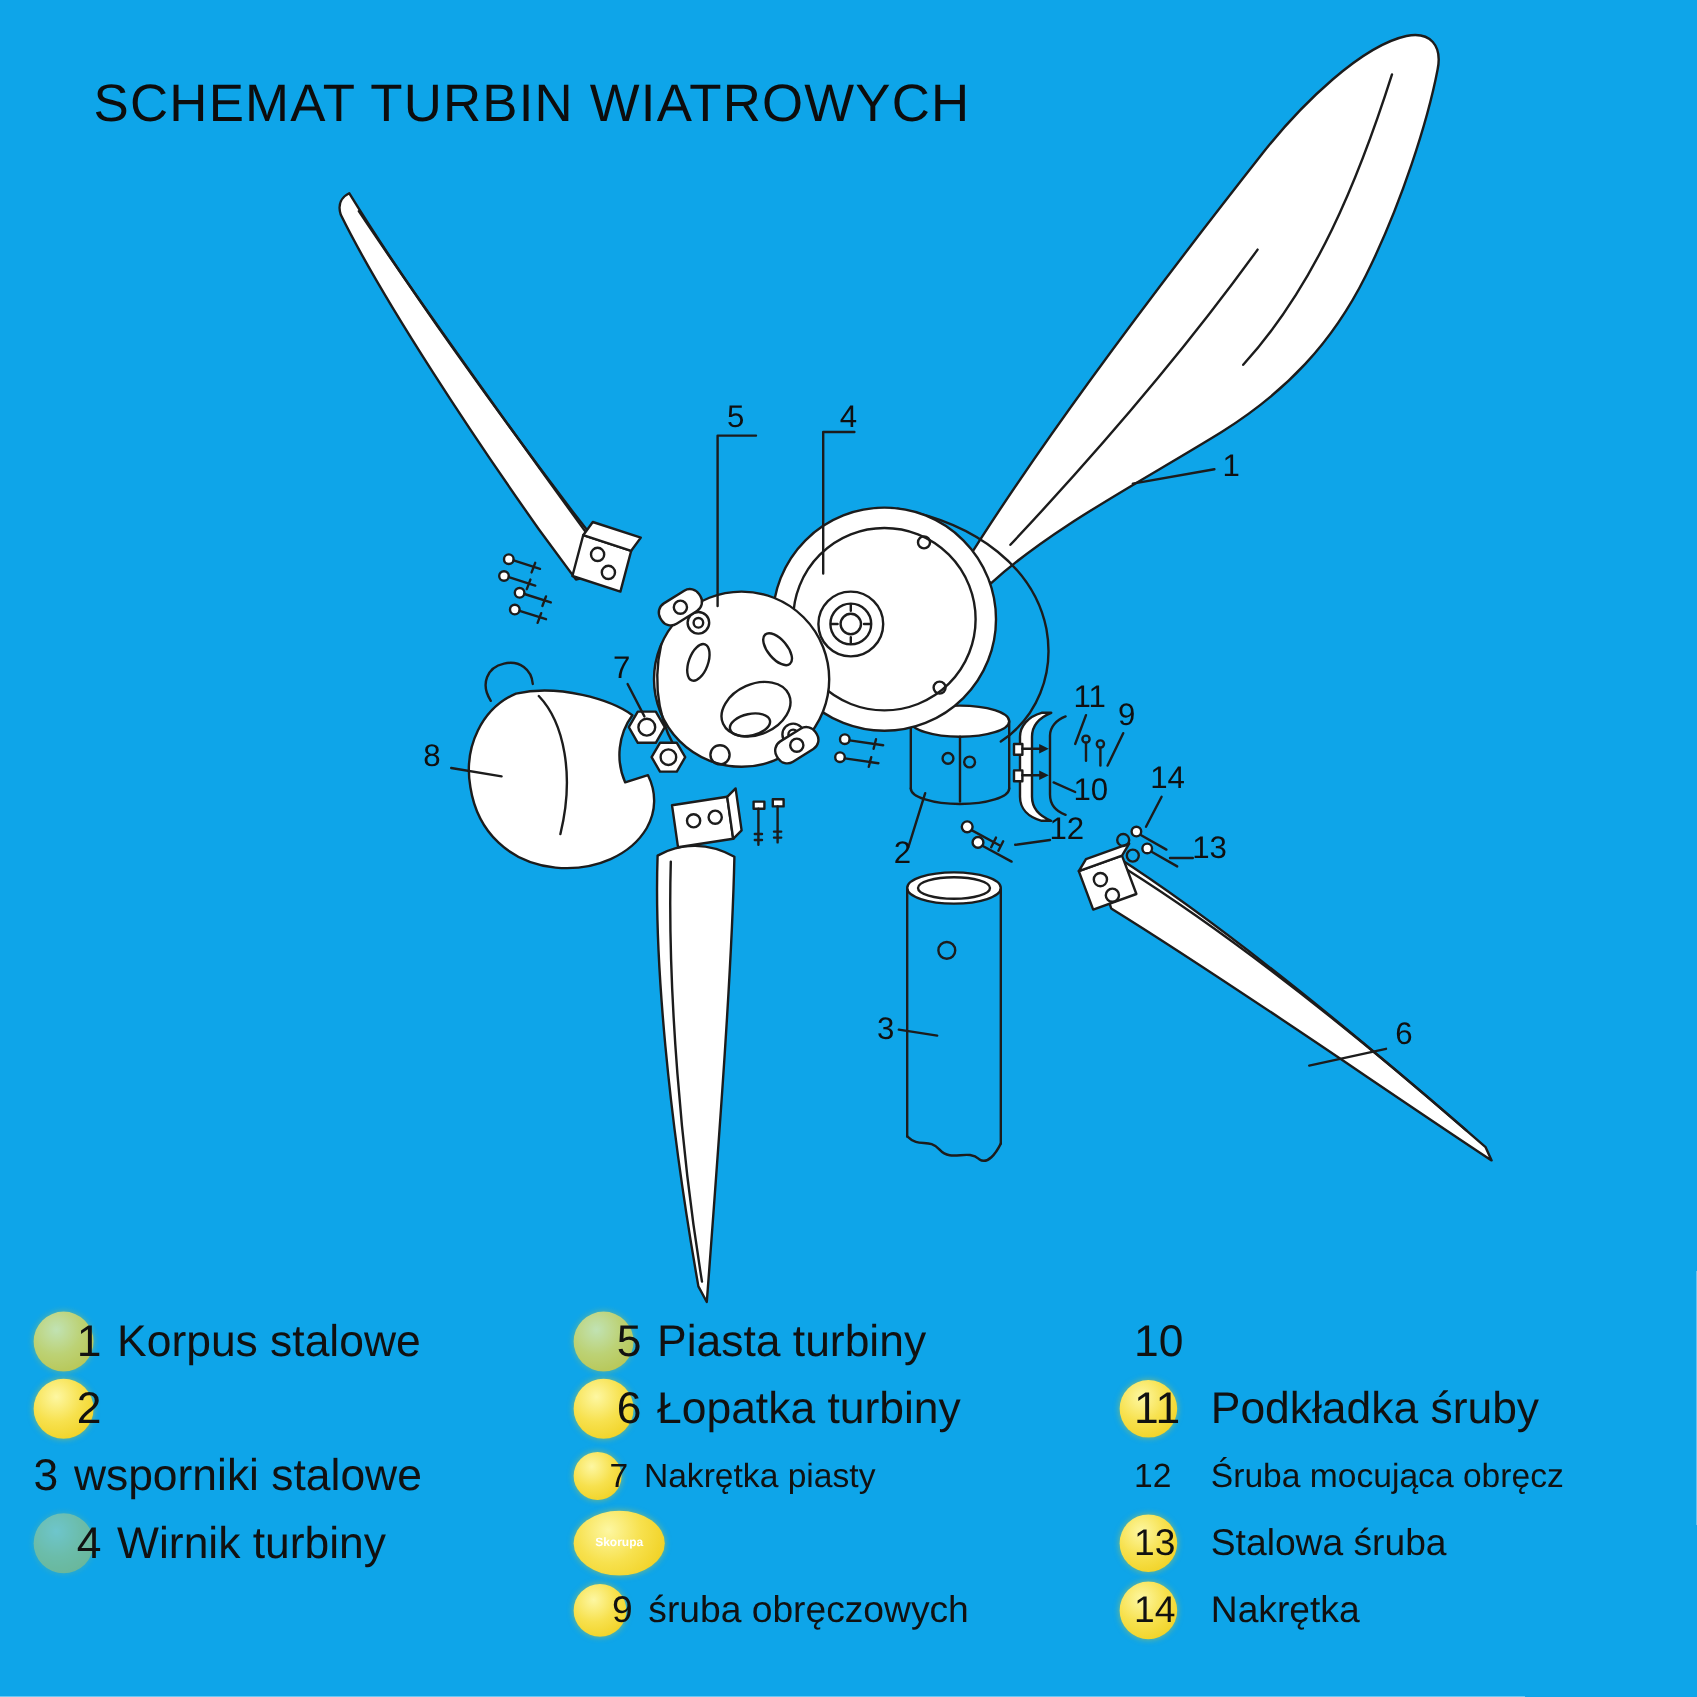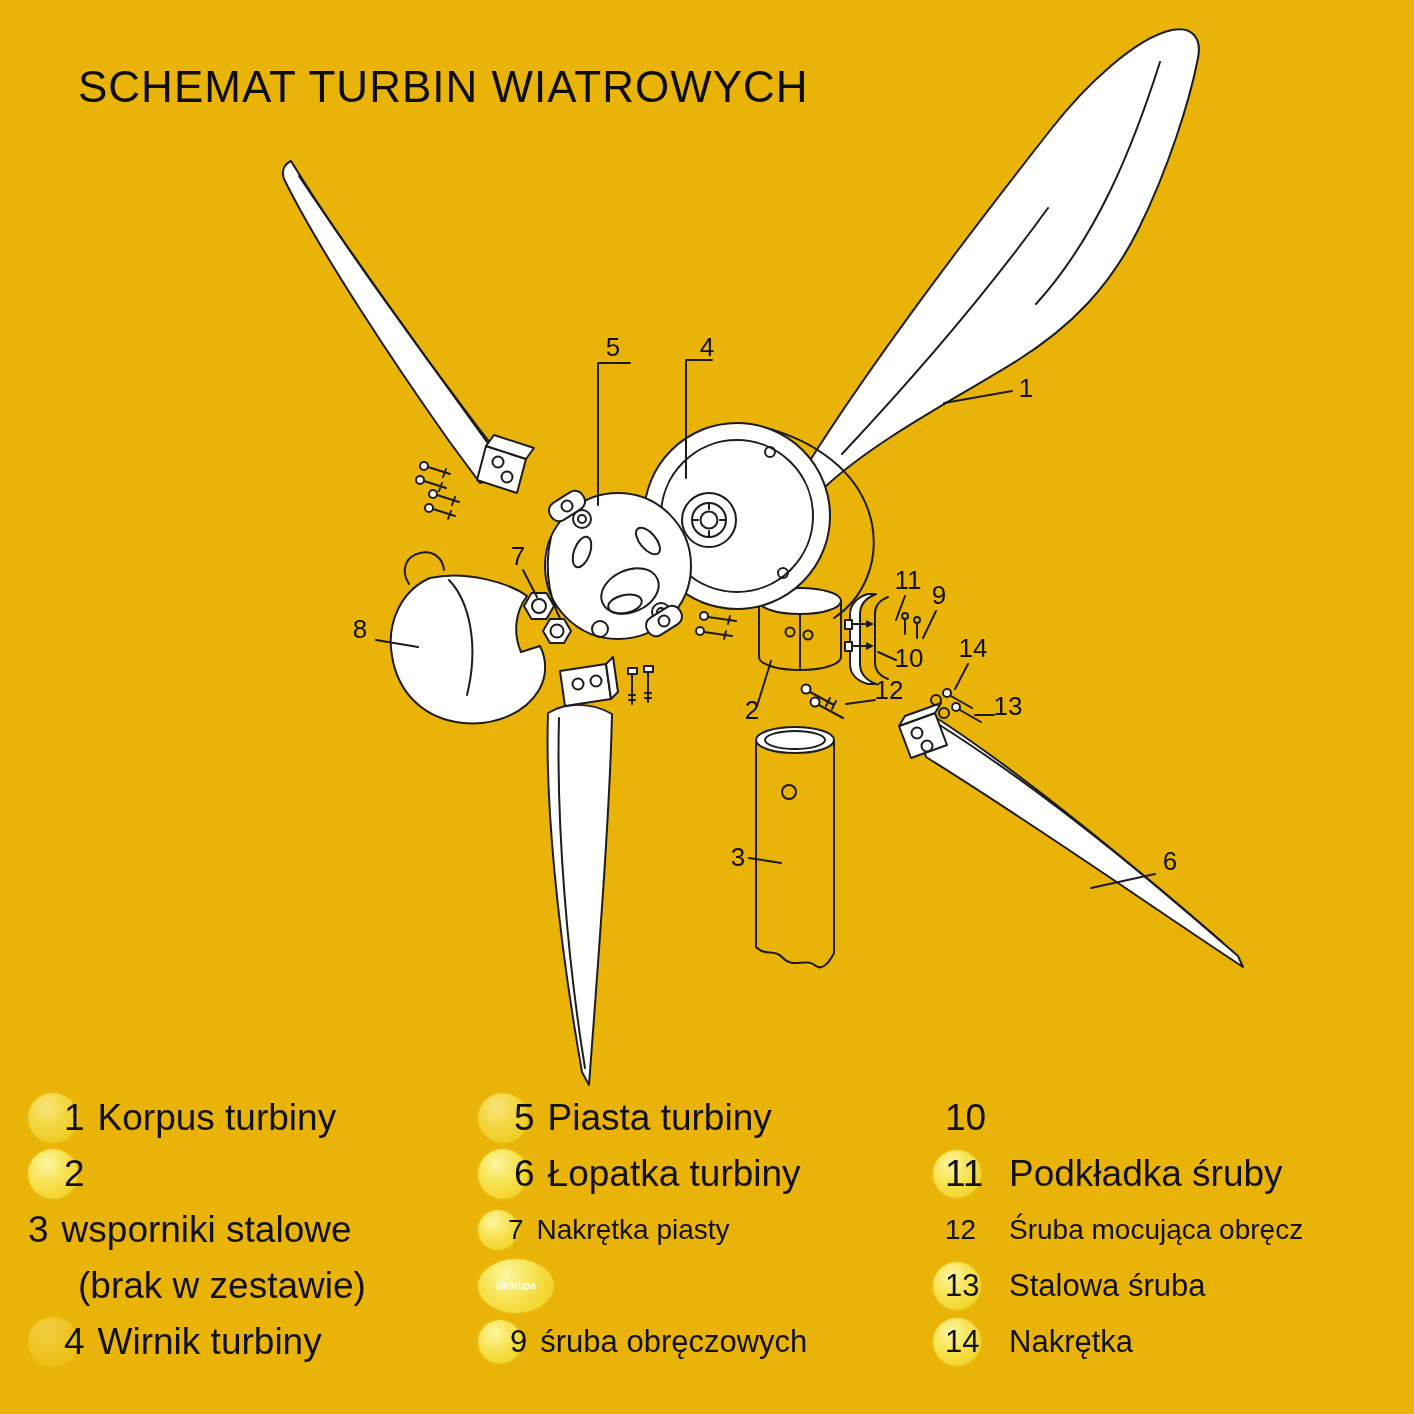--- a/index.html
+++ b/index.html
@@ -1,16 +1,16 @@
 <!DOCTYPE html>
 <html><head>
 <meta charset="utf-8">
 <style>
   html,body{margin:0;padding:0;background:#fff;}
-  .stage{position:relative;width:1414px;height:1414px;background:#eab308;
+  .stage{position:relative;width:1414px;height:1414px;background:#0ea5e9;
          font-family:"Liberation Sans",sans-serif;color:#111;overflow:hidden;}
   .title{position:absolute;left:78px;top:62px;font-size:44px;letter-spacing:1px;
          color:#0d0d0d;white-space:nowrap;}
   
   .diagram{position:absolute;left:0;top:0;}
   .ln{fill:none;stroke:#1c1c1c;stroke-width:2;stroke-linecap:round;stroke-linejoin:round;}
   .fw{fill:#ffffff;stroke:#1c1c1c;stroke-width:2;stroke-linejoin:round;}
   .dk{fill:#1c1c1c;stroke:none;}
   .callout{font:400 26px "Liberation Sans",sans-serif;fill:#101010;}
   
@@ -246,32 +246,29 @@
       <text class="callout" x="889" y="699">12</text>
       <text class="callout" x="1008" y="715">13</text>
       <text class="callout" x="973" y="657">14</text>
     </g>
   </svg>
 
   <div class="legend-col col1">
     <div class="lrow lg">
       <span class="hl s50 soft"></span>
       <span class="num">1</span>
-      <span class="txt">Korpus turbiny</span>
+      <span class="txt">Korpus stalowe</span>
     </div>
     <div class="lrow lg">
       <span class="hl s50"></span>
       <span class="num">2</span>
     </div>
     <div class="lrow lg">
       <span class="num">3</span>
       <span class="txt">wsporniki stalowe</span>
-    </div>
-    <div class="lrow lg indent">
-      <span class="txt">(brak w zestawie)</span>
     </div>
     <div class="lrow lg">
       <span class="hl s50 faint"></span>
       <span class="num">4</span>
       <span class="txt">Wirnik turbiny</span>
     </div>
   </div>
 
   <div class="legend-col col2">
     <div class="lrow lg">

